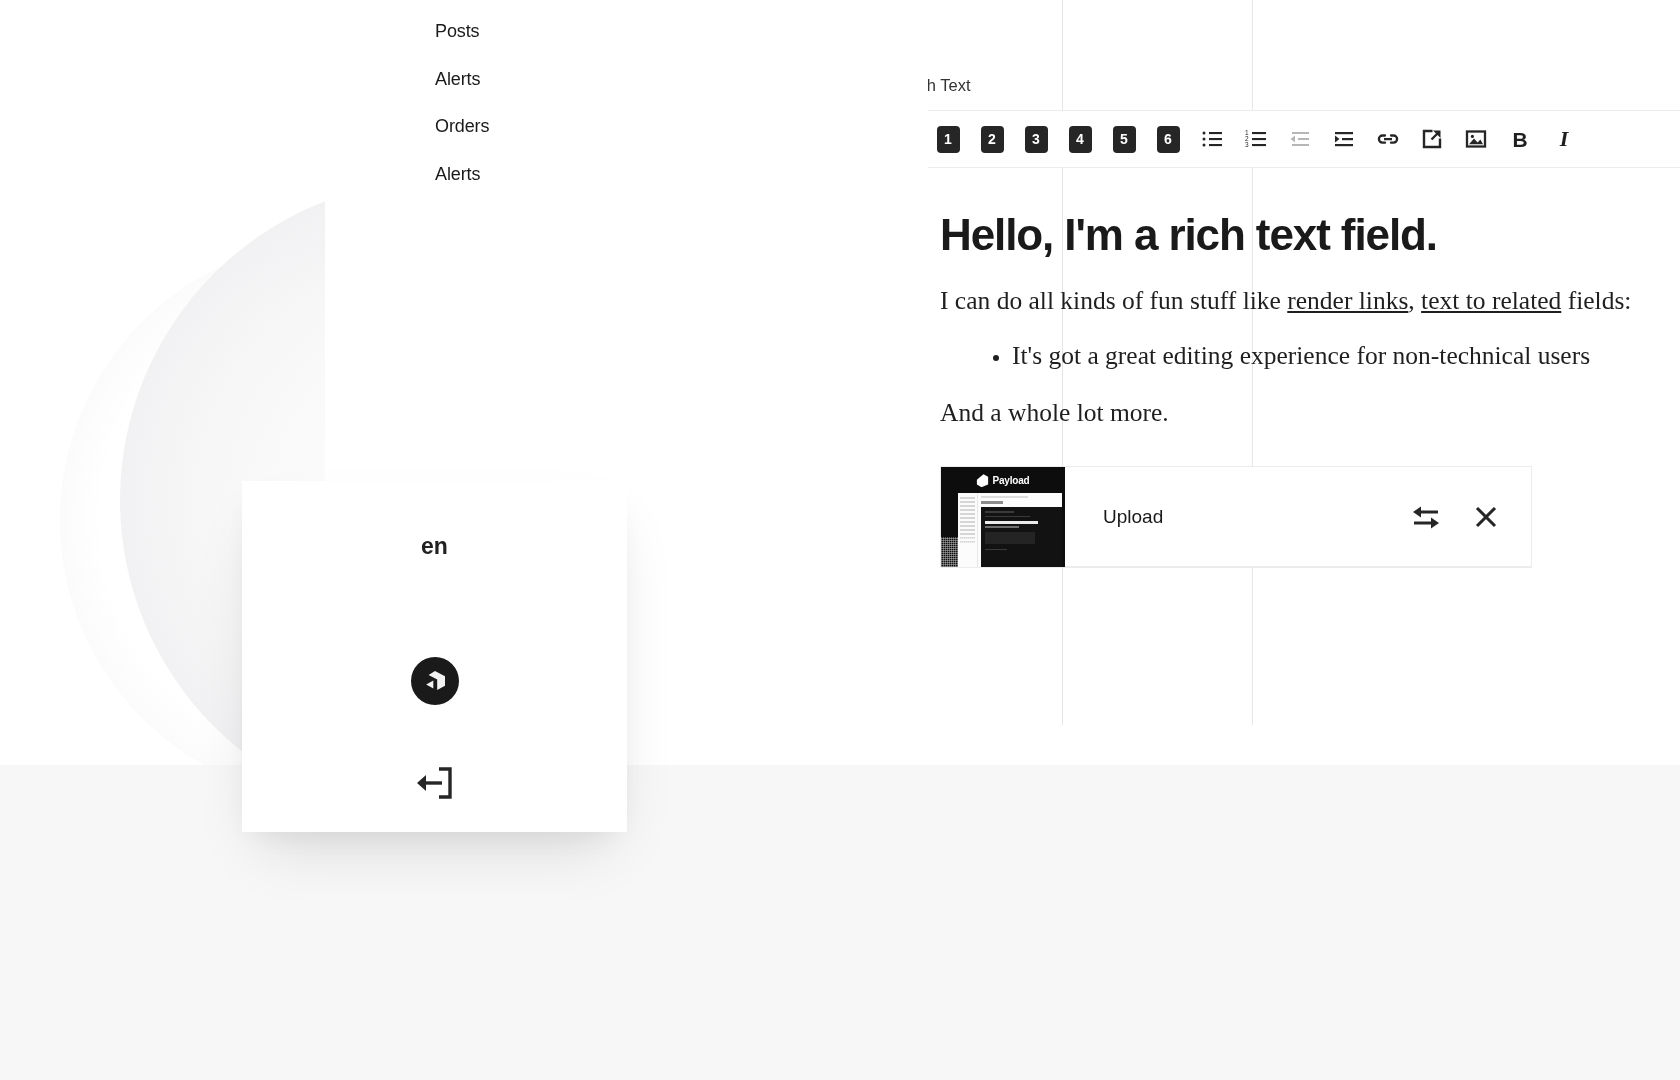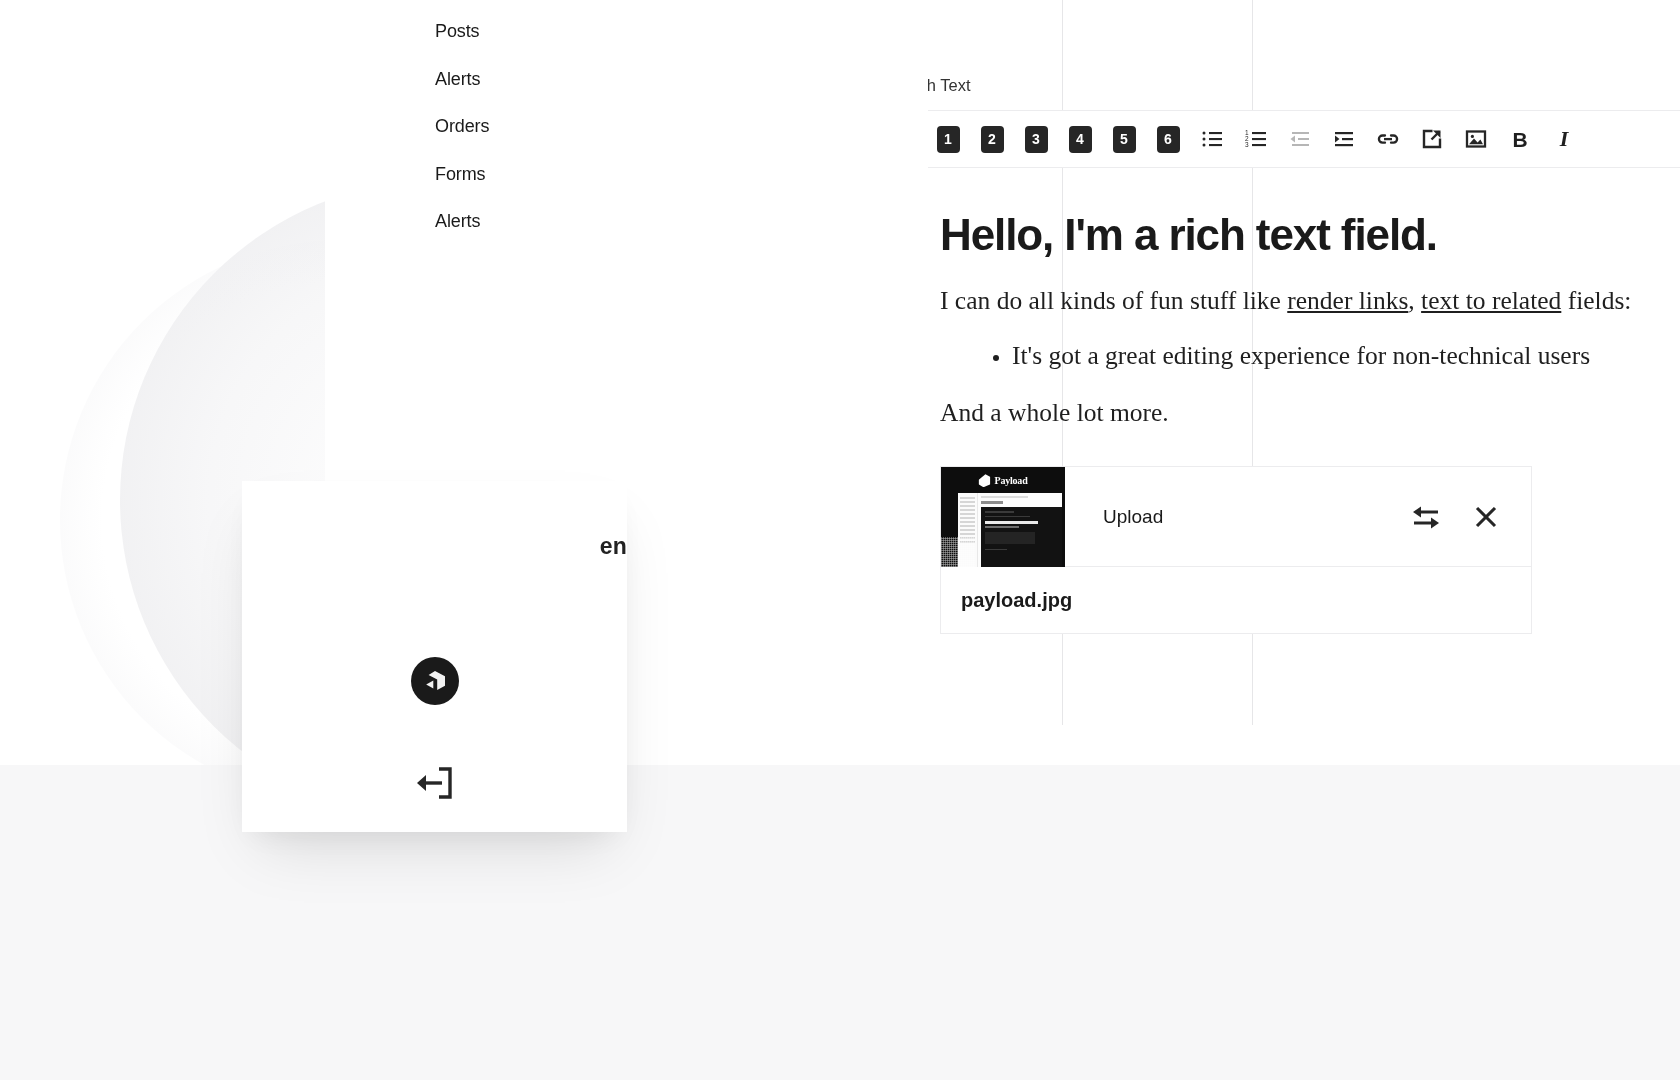--- a/index.html
+++ b/index.html
@@ -83,21 +83,21 @@
     left: 242px; top: 481px;
     width: 385px; height: 351px;
     background: #ffffff;
     box-shadow: 0 30px 60px -18px rgba(0,0,0,0.13),
                 0 12px 28px -12px rgba(0,0,0,0.07);
     z-index: 6;
   }
   #locale-label {
     position: absolute;
     left: 0; top: 0; width: 385px;
-    text-align: right;
+    text-align: center;
     top: 52px;
     font-size: 23px;
     font-weight: bold;
     color: #222;
     letter-spacing: 0.2px;
   }
   #payload-logo-badge {
     position: absolute;
     left: 50%; top: 176px;
     transform: translateX(-50%);
@@ -240,21 +240,21 @@
     transform: translateX(-50%);
     display: flex; align-items: center; gap: 4px;
   }
   #thumb-logo .mark {
     width: 12px; height: 13px;
     background: #fff;
     clip-path: polygon(0% 45%, 58% 0%, 100% 22%, 100% 78%, 42% 100%, 0% 78%);
   }
   #thumb-logo .word {
     color:#fff; font-size:10px; font-weight:bold;
-    font-family:Liberation Serif, serif; letter-spacing:-0.2px;
+    font-family:Liberation Sans, sans-serif; letter-spacing:-0.2px;
   }
   #thumb-window {
     position: absolute;
     left: 17px; top: 26px; width: 104px; height: 74px;
     background: #fcfcfc;
     display: flex;
   }
   #thumb-sidebar {
     width: 20px; background:#fbfbfb; border-right:1px solid #e8e8e8;
     padding:4px 2px;
@@ -326,23 +326,20 @@
     
   </div>
   <div class="nav-item">
     <span>Posts</span>
   </div>
   <div class="nav-item">
     <span>Alerts</span>
   </div>
   <div class="nav-item">
     <span>Orders</span>
-  </div>
-  <div class="nav-item">
-    <span>Forms</span>
   </div>
   <div class="nav-item">
     <span>Alerts</span>
   </div>
 </nav>
 
 <div id="locale-card">
 
   <div id="locale-label">en</div>
 
@@ -523,17 +520,16 @@
           </div>
           <div class="icon-btn">
             <svg width="26" height="26" viewBox="0 0 26 26" aria-hidden="true">
               <line x1="4" y1="4" x2="22" y2="22" stroke="#262626" stroke-width="3.1"></line>
               <line x1="22" y1="4" x2="4" y2="22" stroke="#262626" stroke-width="3.1"></line>
             </svg>
           </div>
         </div>
       </div>
 
-      <div id="upload-filename">payload.jpg</div>
     </div>
 
   </div>
 </div>
 
 </body></html>

